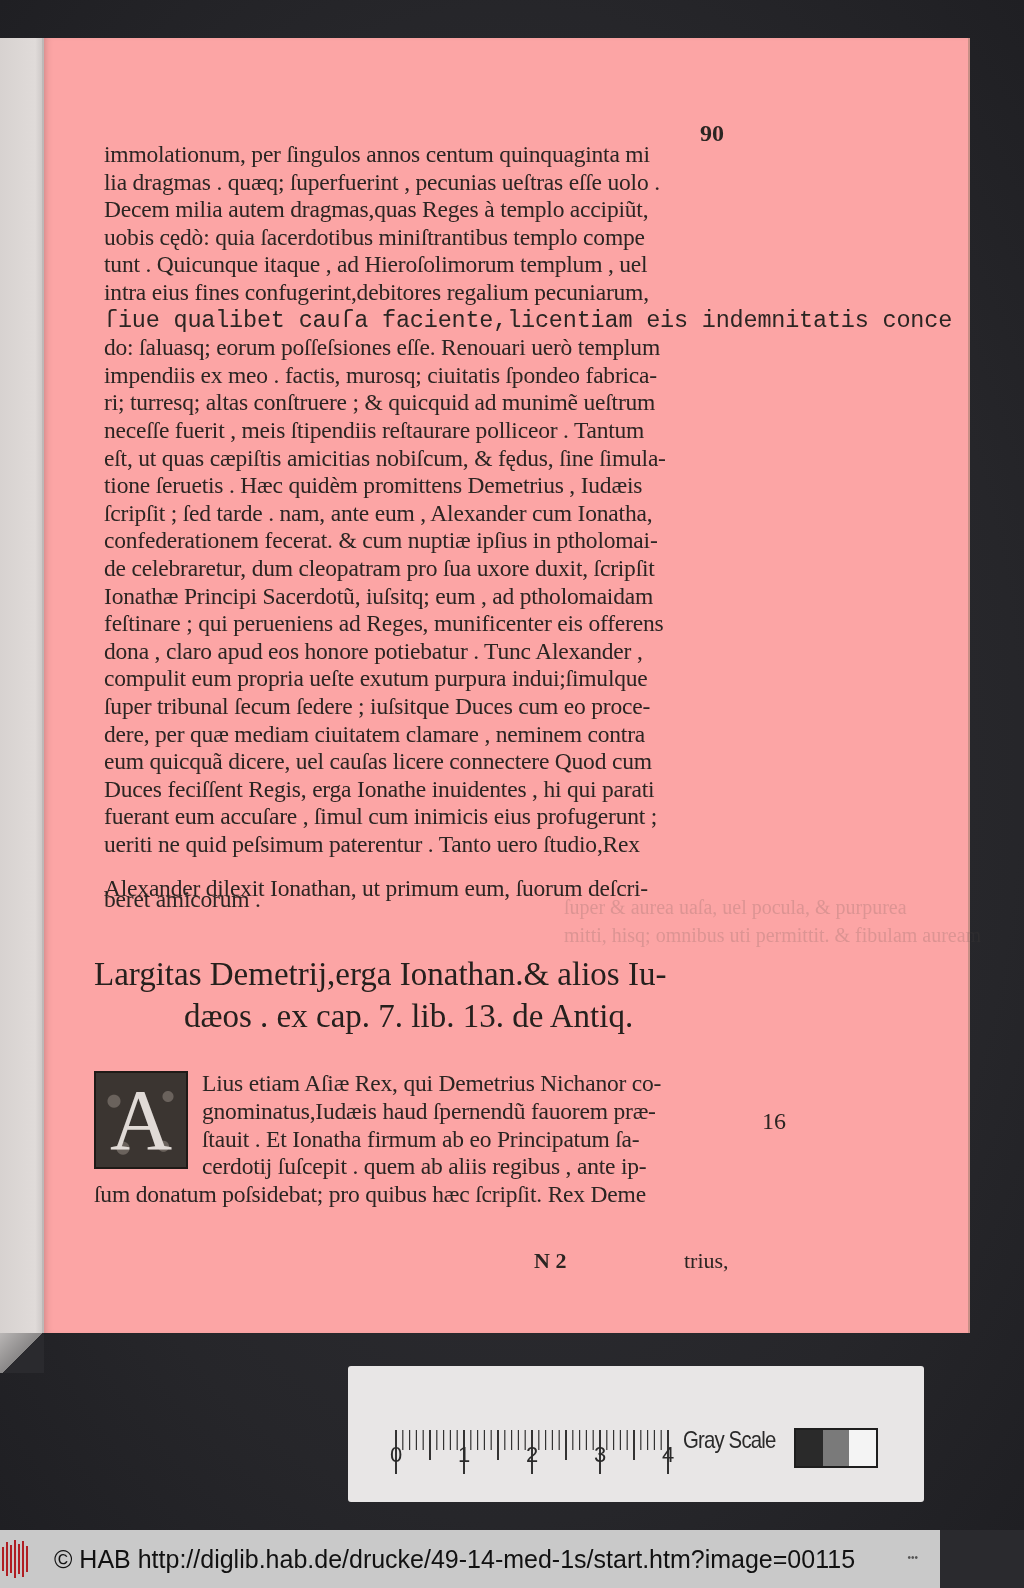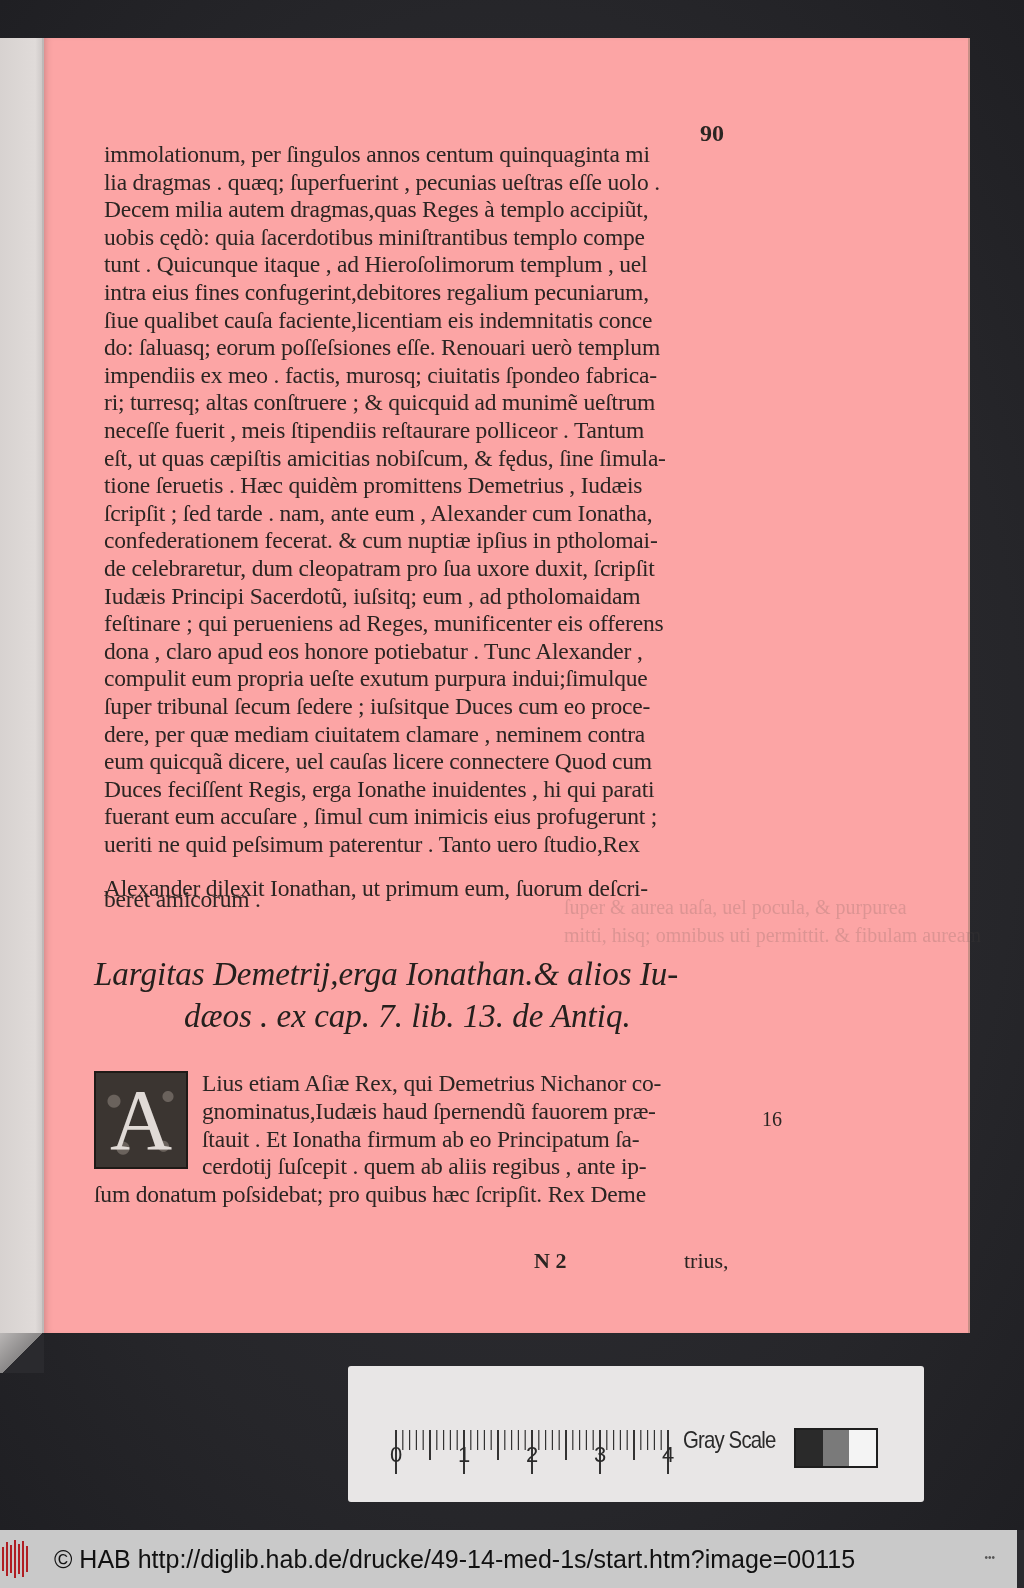--- a/index.html
+++ b/index.html
@@ -30,35 +30,35 @@
     position: absolute; left: 42px; top: 38px; width: 2px; height: 1295px; background: #bdb8b7;
   }
   .page-number {
     position: absolute; left: 656px; top: 82px; font-size: 24px; font-weight: bold; color: #2b2522;
   }
   .body-line {
     position: absolute; left: 60px; font-size: 23.5px; white-space: nowrap; color: #2b2522;
     letter-spacing: -0.2px;
   }
   .heading-line {
-    position: absolute; font-size: 33px; font-style: italic; white-space: nowrap; color: #25201d;
+    position: absolute; font-size: 33px; white-space: nowrap; color: #25201d;
   }
   .initial {
     position: absolute; left: 50px; top: 1033px; width: 94px; height: 98px;
     background: #3b3531; border: 2px solid #1f1a17;
     display: flex; align-items: center; justify-content: center;
     color: #e0dad6; font-size: 86px; font-family: "Liberation Serif", serif;
     box-sizing: border-box;
     background-image: radial-gradient(circle at 20% 30%, #6a625c 0 6px, transparent 7px),
                       radial-gradient(circle at 80% 25%, #6a625c 0 5px, transparent 6px),
                       radial-gradient(circle at 30% 80%, #6a625c 0 6px, transparent 7px),
                       radial-gradient(circle at 75% 78%, #6a625c 0 5px, transparent 6px);
   }
   .margin-number {
-    position: absolute; left: 718px; top: 1070px; font-size: 20px; color: #2b2522;
+    position: absolute; left: 718px; top: 1070px; font-size: 24px; color: #2b2522;
   }
   .signature {
     position: absolute; top: 1210px; font-size: 22px; color: #2b2522; font-weight: bold;
   }
   .catchword {
     position: absolute; left: 640px; top: 1210px; font-size: 22px; color: #2b2522;
   }
   
   .card {
     position: absolute; left: 348px; top: 1366px; width: 576px; height: 136px;
@@ -79,21 +79,21 @@
     position: absolute; left: 335px; top: 60px; font-size: 24px; color: #2a2a2a;
     font-family: "Liberation Sans", sans-serif; letter-spacing: -1px; transform: scaleX(0.85); transform-origin: left;
   }
   .grayscale-swatches {
     position: absolute; left: 446px; top: 62px; width: 84px; height: 40px;
     border: 2px solid #1e1e1e; display: flex; box-sizing: border-box;
   }
   .swatch { flex: 1; }
   
   .footer {
-    position: absolute; left: 0; top: 1530px; width: 1017px; height: 58px;
+    position: absolute; left: 0; top: 1530px; width: 940px; height: 58px;
     background: #c9c9c9; display: flex; align-items: center;
   }
   .hab-logo {
     width: 26px; height: 38px; margin-left: 2px; margin-right: 26px;
     display: flex; gap: 2px; align-items: center;
   }
   .hab-logo i { display: block; width: 2px; background: #b01e23; }
   .footer-url {
     font-family: "Liberation Sans", sans-serif; font-size: 25px; color: #111;
   }
@@ -114,31 +114,31 @@
 <div class="page">
   <span class="page-number">90</span>
 
   <div id="body-text">
       <div class="body-line" style="top: 103px;">immolationum, per ſingulos annos centum quinquaginta mi</div>
       <div class="body-line" style="top: 130.6px;">lia dragmas . quæq; ſuperfuerint , pecunias  ueſtras eſſe uolo .</div>
       <div class="body-line" style="top: 158.2px;">Decem milia autem dragmas,quas Reges à templo accipiũt,</div>
       <div class="body-line" style="top: 185.8px;">uobis cędò: quia ſacerdotibus  miniſtrantibus templo compe</div>
       <div class="body-line" style="top: 213.4px;">tunt . Quicunque itaque , ad Hieroſolimorum templum  , uel</div>
       <div class="body-line" style="top: 241px;">intra eius fines confugerint,debitores regalium pecuniarum,</div>
-      <div class="body-line" style="top: 268.6px;">ſiue qualibet cauſa faciente,licentiam eis indemnitatis conce</div>
+      <div class="body-line" style="top: 268.6px; font-family: Liberation Mono, monospace;">ſiue qualibet cauſa faciente,licentiam eis indemnitatis conce</div>
       <div class="body-line" style="top: 296.2px;">do: ſaluasq; eorum poſſeſsiones eſſe. Renouari uerò templum</div>
       <div class="body-line" style="top: 323.8px;">impendiis ex meo . factis, murosq; ciuitatis ſpondeo fabrica-</div>
       <div class="body-line" style="top: 351.4px;">ri; turresq; altas conſtruere ; &amp; quicquid  ad munimẽ ueſtrum</div>
       <div class="body-line" style="top: 379px;">neceſſe fuerit , meis ſtipendiis reſtaurare polliceor .  Tantum</div>
       <div class="body-line" style="top: 406.6px;">eſt, ut quas cæpiſtis amicitias nobiſcum, &amp; fędus, ſine ſimula-</div>
       <div class="body-line" style="top: 434.2px;">tione ſeruetis .  Hæc quidèm  promittens Demetrius , Iudæis</div>
       <div class="body-line" style="top: 461.8px;">ſcripſit ; ſed tarde . nam, ante eum ,  Alexander cum Ionatha,</div>
       <div class="body-line" style="top: 489.4px;">confederationem fecerat. &amp; cum nuptiæ ipſius in ptholomai-</div>
       <div class="body-line" style="top: 517px;">de celebraretur, dum cleopatram pro ſua uxore duxit, ſcripſit</div>
-      <div class="body-line" style="top: 544.6px;">Iudæis Principi Sacerdotũ, iuſsitq; eum , ad ptholomaidam</div>
+      <div class="body-line" style="top: 544.6px;">Ionathæ Principi Sacerdotũ, iuſsitq; eum , ad ptholomaidam</div>
       <div class="body-line" style="top: 572.2px;">feſtinare ;  qui perueniens ad Reges, munificenter eis offerens</div>
       <div class="body-line" style="top: 599.8px;">dona , claro apud  eos honore potiebatur .  Tunc  Alexander ,</div>
       <div class="body-line" style="top: 627.4px;">compulit eum propria ueſte exutum purpura indui;ſimulque</div>
       <div class="body-line" style="top: 655px;">ſuper tribunal ſecum ſedere ; iuſsitque Duces cum eo proce-</div>
       <div class="body-line" style="top: 682.6px;">dere, per quæ mediam ciuitatem  clamare ,  neminem contra</div>
       <div class="body-line" style="top: 710.2px;">eum quicquã  dicere, uel cauſas licere connectere Quod cum</div>
       <div class="body-line" style="top: 737.8px;">Duces feciſſent Regis, erga Ionathe inuidentes , hi qui parati</div>
       <div class="body-line" style="top: 765.4px;">fuerant eum accuſare , ſimul cum  inimicis eius profugerunt ;</div>
       <div class="body-line" style="top: 793px;">ueriti ne quid peſsimum paterentur .  Tanto uero ſtudio,Rex</div>
       <div class="body-line" style="top: 820.6px; margin-top: 16px;">Alexander dilexit Ionathan, ut primum eum,  ſuorum deſcri-</div>

